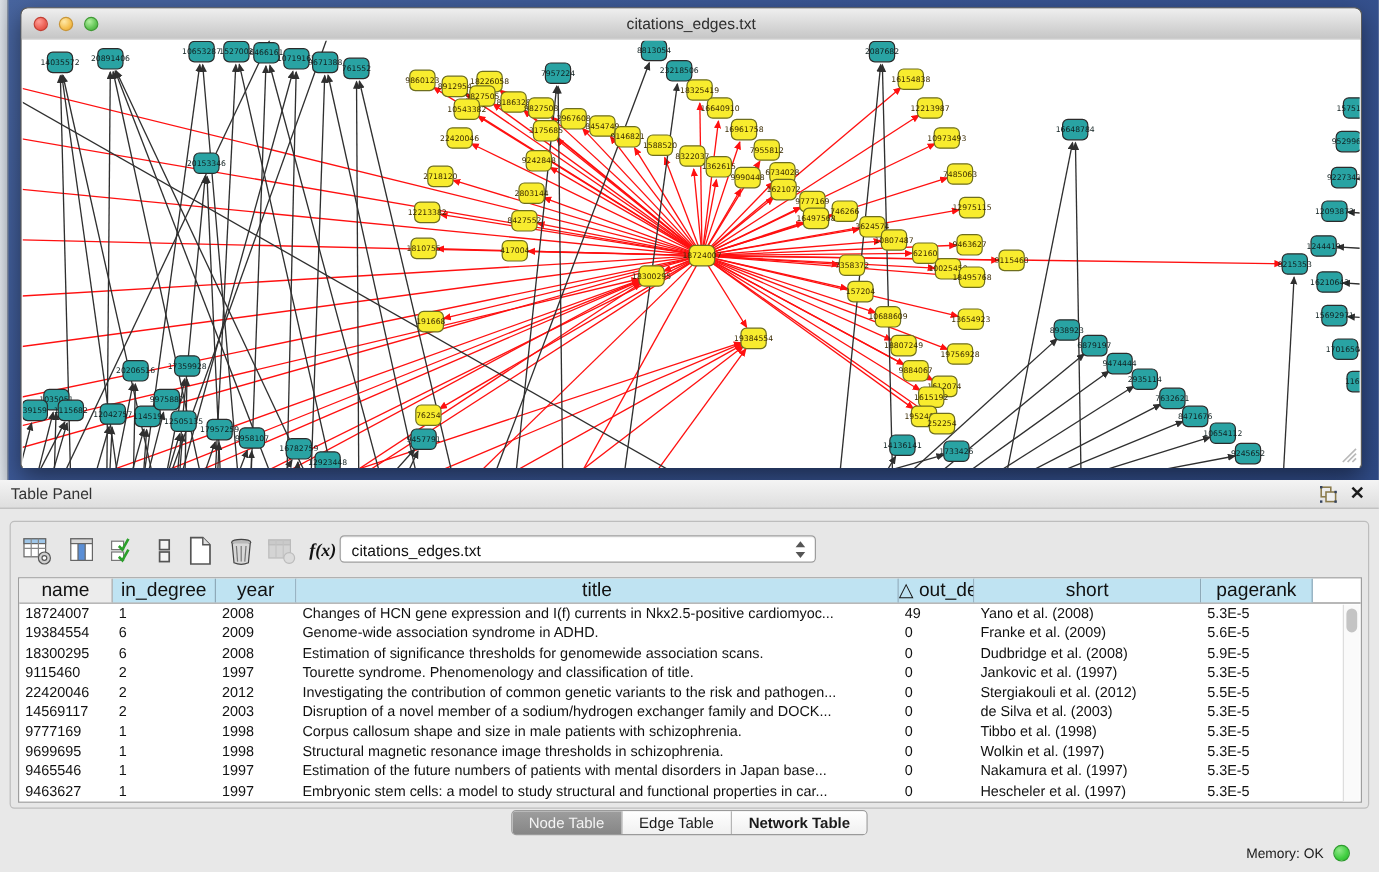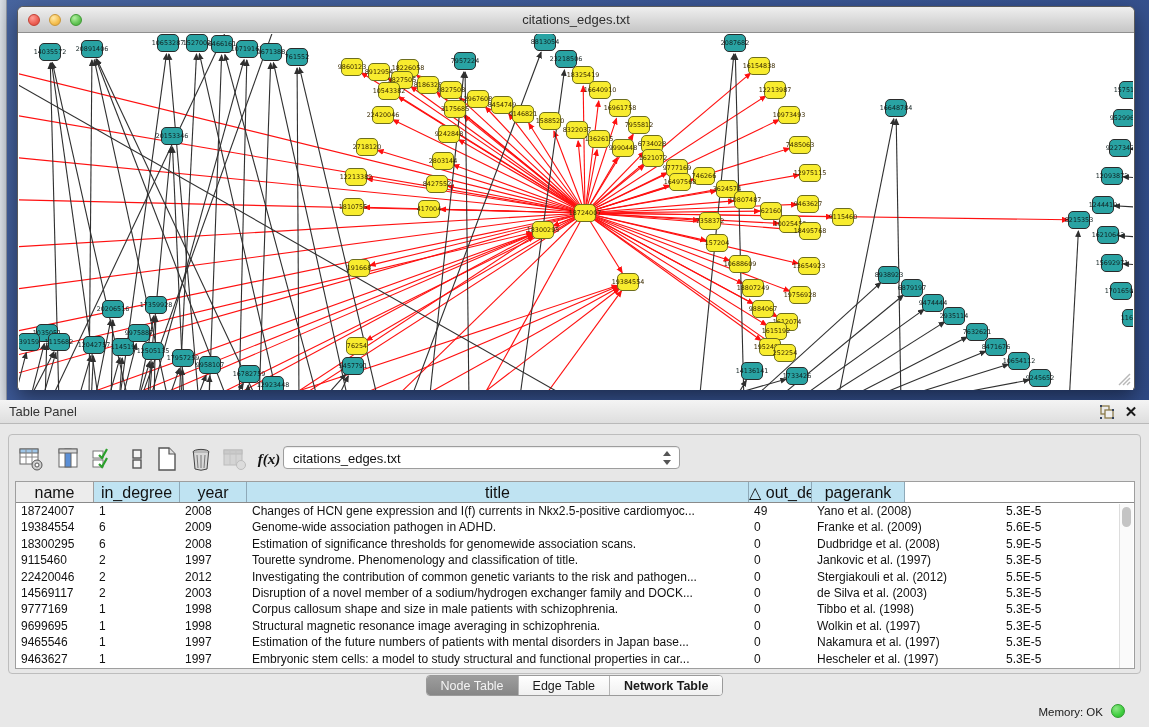--- a/index.html
+++ b/index.html
@@ -789,36 +789,37 @@
       </div>
     </div>
 
     <div class="data-table" id="data-table">
         <div class="thead">
           <div class="th plain" style="width:78px">name</div>
           <div class="th" style="width:86px">in_degree</div>
           <div class="th" style="width:67px">year</div>
           <div class="th" style="width:502px">title</div>
           <div class="th" style="width:63px">△ out_de...</div>
+          <div class="th" style="width:189px">short</div>
           <div class="th" style="width:93px">pagerank</div>
         </div>
         <div class="tr">
           <div class="td" style="width:78px">18724007</div>
           <div class="td" style="width:86px">1</div>
           <div class="td" style="width:67px">2008</div>
           <div class="td" style="width:502px">Changes of HCN gene expression and I(f) currents in Nkx2.5-positive cardiomyoc...</div>
           <div class="td" style="width:63px">49</div>
           <div class="td" style="width:189px">Yano et al. (2008)</div>
           <div class="td" style="width:93px">5.3E-5</div>
         </div>
         <div class="tr">
           <div class="td" style="width:78px">19384554</div>
           <div class="td" style="width:86px">6</div>
           <div class="td" style="width:67px">2009</div>
-          <div class="td" style="width:502px">Genome-wide association pathogen in ADHD.</div>
+          <div class="td" style="width:502px">Genome-wide association syndrome in ADHD.</div>
           <div class="td" style="width:63px">0</div>
           <div class="td" style="width:189px">Franke et al. (2009)</div>
           <div class="td" style="width:93px">5.6E-5</div>
         </div>
         <div class="tr">
           <div class="td" style="width:78px">18300295</div>
           <div class="td" style="width:86px">6</div>
           <div class="td" style="width:67px">2008</div>
           <div class="td" style="width:502px">Estimation of significance thresholds for genomewide association scans.</div>
           <div class="td" style="width:63px">0</div>
@@ -858,21 +859,21 @@
           <div class="td" style="width:67px">1998</div>
           <div class="td" style="width:502px">Corpus callosum shape and size in male patients with schizophrenia.</div>
           <div class="td" style="width:63px">0</div>
           <div class="td" style="width:189px">Tibbo et al. (1998)</div>
           <div class="td" style="width:93px">5.3E-5</div>
         </div>
         <div class="tr">
           <div class="td" style="width:78px">9699695</div>
           <div class="td" style="width:86px">1</div>
           <div class="td" style="width:67px">1998</div>
-          <div class="td" style="width:502px">Structural magnetic resonance image averaging in schizophrenia.</div>
+          <div class="td" style="width:502px">Structural magnetic resonance image thresholds in schizophrenia.</div>
           <div class="td" style="width:63px">0</div>
           <div class="td" style="width:189px">Wolkin et al. (1997)</div>
           <div class="td" style="width:93px">5.3E-5</div>
         </div>
         <div class="tr">
           <div class="td" style="width:78px">9465546</div>
           <div class="td" style="width:86px">1</div>
           <div class="td" style="width:67px">1997</div>
           <div class="td" style="width:502px">Estimation of the future numbers of patients with mental disorders in Japan base...</div>
           <div class="td" style="width:63px">0</div>

